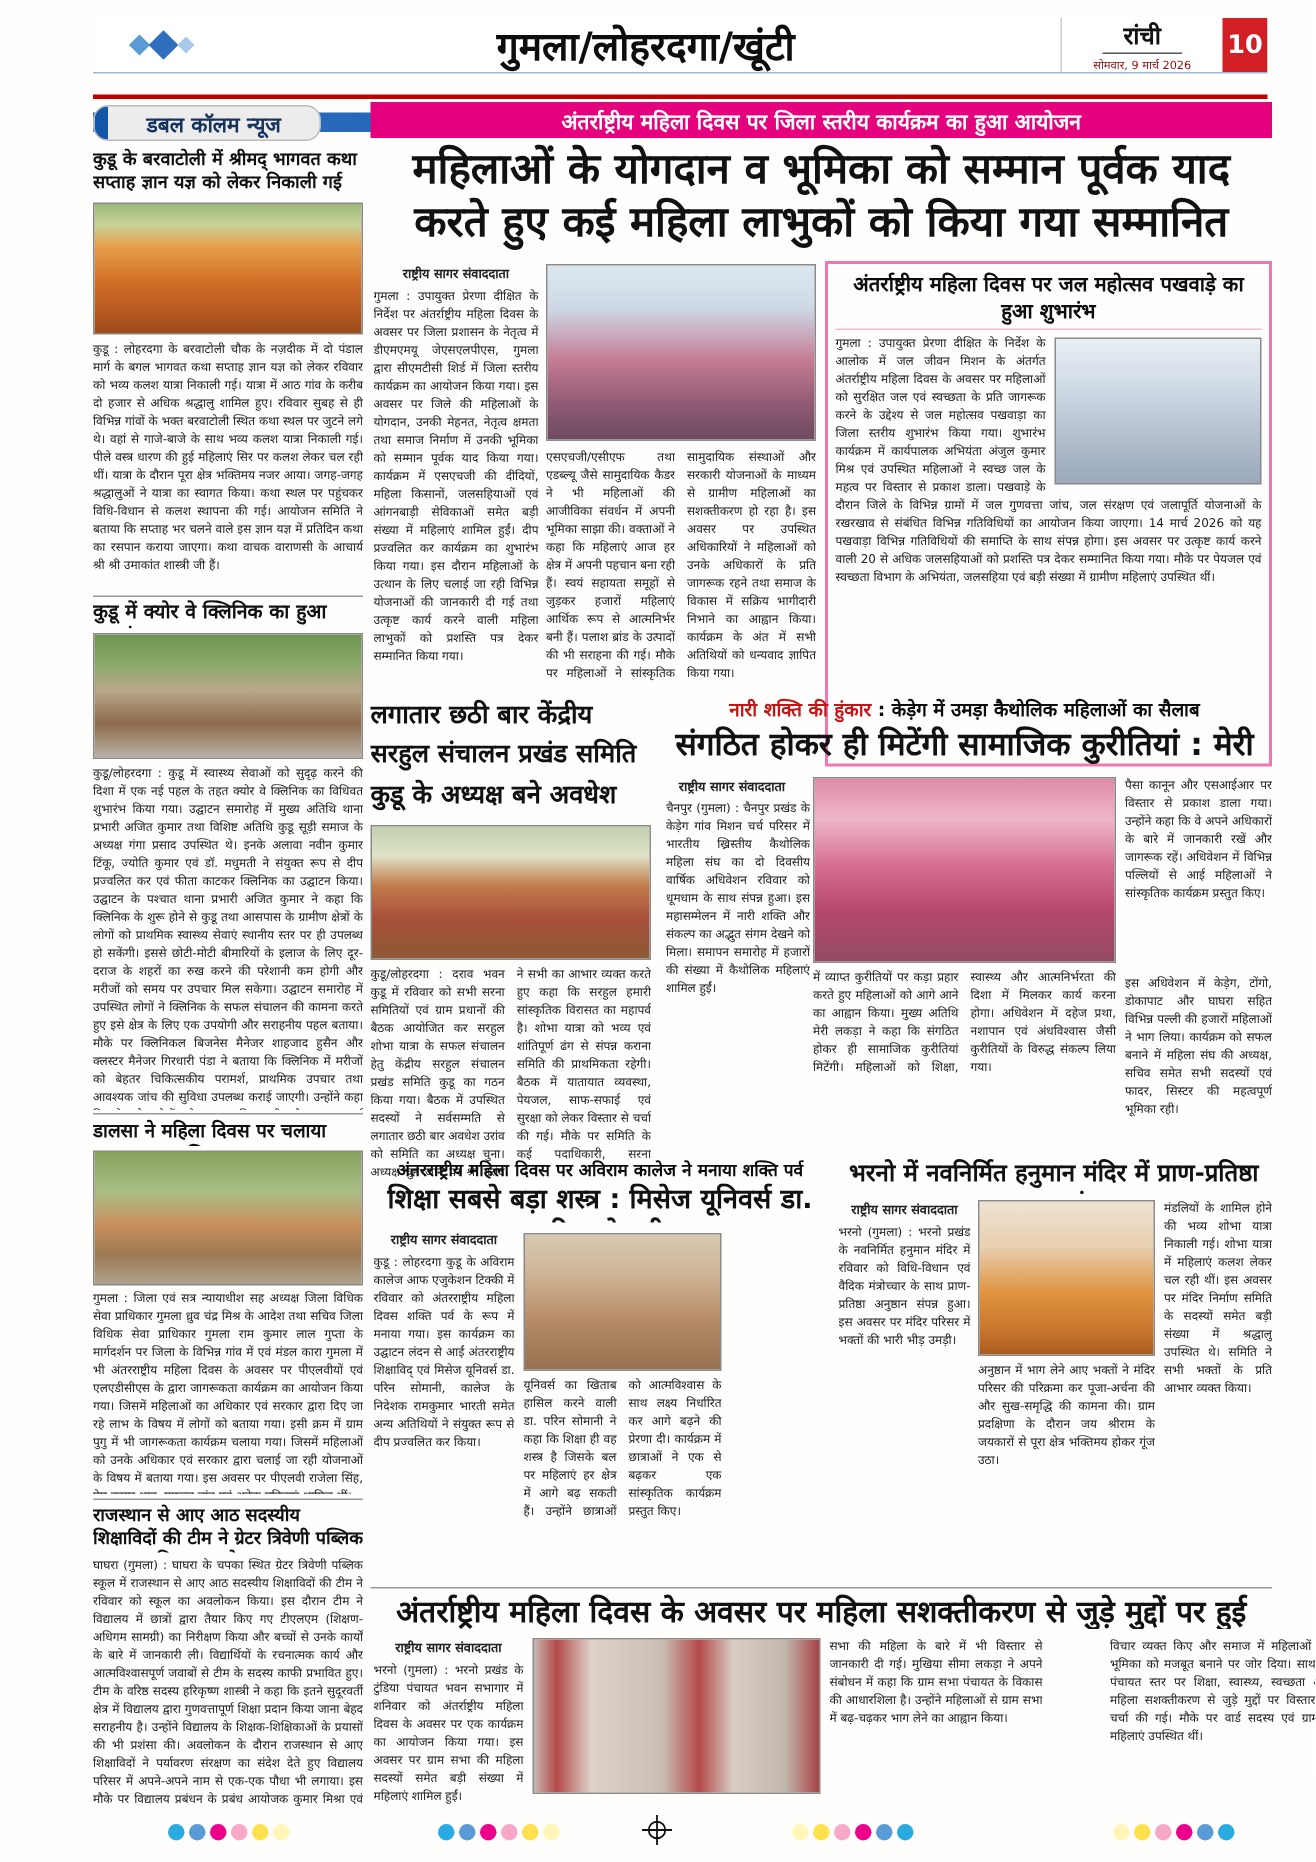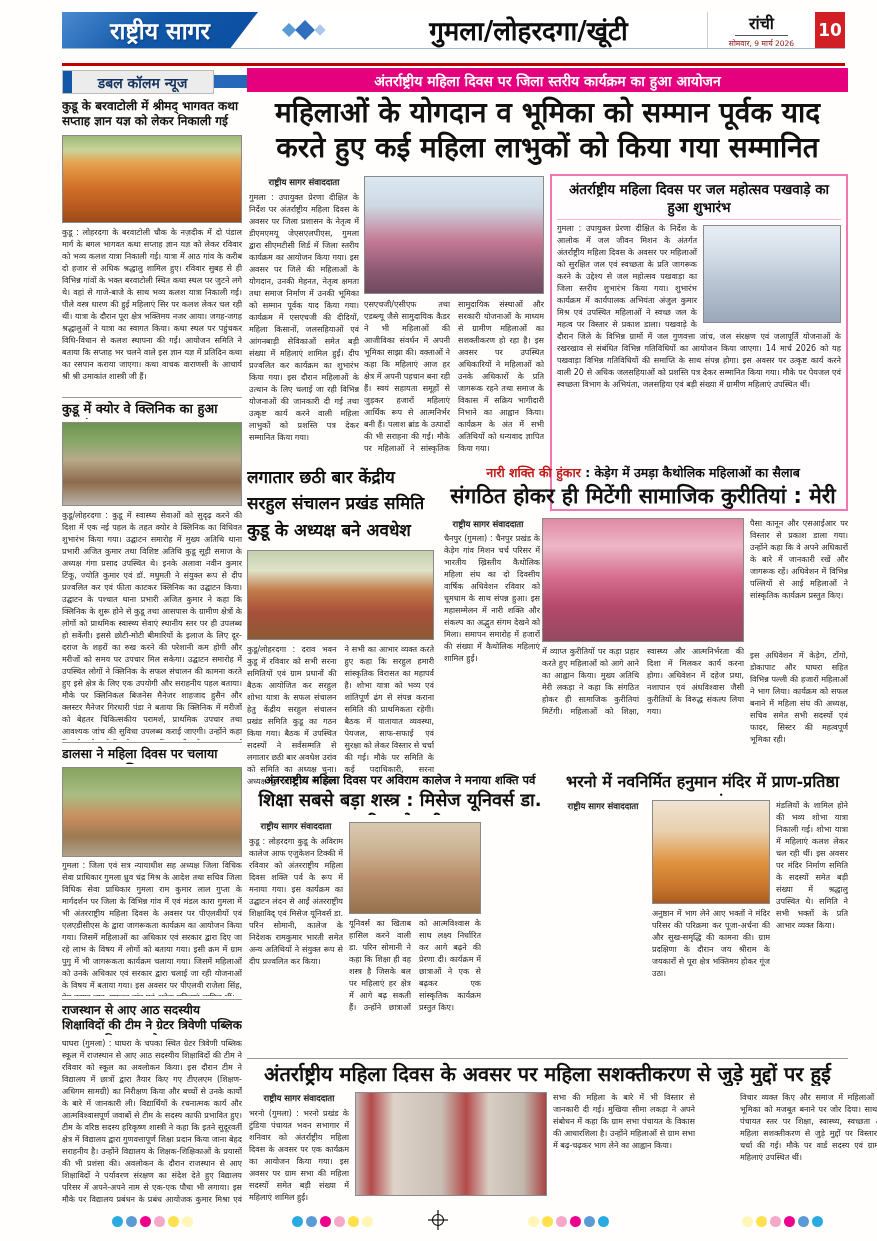--- a/index.html
+++ b/index.html
@@ -65,41 +65,38 @@
   .marks i{width:11px;height:11px;border-radius:50%;display:inline-block;}
   .m1{background:var(--mark1);} .m2{background:var(--mark2);} .m3{background:var(--mark3);}
   .m4{background:var(--mark4);} .m5{background:var(--mark5);} .m6{background:var(--mark6);}
 </style>
 </head>
 <body>
 
 <div class="page">
 
   <div class="abs masthead" style="left:62px;top:12px;width:783px;height:37px;">
-    <div class="logo">
-        <span>राष्ट्रीय सागर</span>
-      </div>
     <div class="deco">
         <span class="d1"></span>
         <span class="d2"></span>
         <span class="d3"></span>
       </div>
     <div class="mast-title">गुमला/लोहरदगा/खूंटी</div>
     <div class="datebox">
       <div class="city">रांची</div>
       <div class="date">सोमवार, 9 मार्च 2026</div>
     </div>
     <div class="pagenum">10</div>
   </div>
   <div class="abs webstrip" style="left:62px;top:49px;width:783px;height:13px;">
     <span>web: rashtriyasagar.com</span>
   </div>
   <div class="abs redrule" style="left:62px;top:63px;width:783px;height:3px;"></div>
 
-  <div class="abs sechead" style="left:62px;top:70px;width:152px;height:24px;">
+  <div class="abs sechead" style="left:62px;top:70px;width:152px;height:24px;border-radius:10px;">
     <div class="bluechip"></div>
     <div class="slabel">डबल कॉलम न्यूज</div>
   </div>
   <div class="abs hl" style="left:62px;top:99px;width:180px;height:33px;font-size:12px;">कुडू के बरवाटोली में श्रीमद् भागवत कथा सप्ताह ज्ञान यज्ञ को लेकर निकाली गई भव्य कलश यात्रा</div>
   <div class="abs photo ph-crowd" style="left:62px;top:135px;width:180px;height:88px;"></div>
   <div class="abs body" style="left:62px;top:227px;width:180px;height:167px;">कुडू : लोहरदगा के बरवाटोली चौक के नज़दीक में दो पंडाल मार्ग के बगल भागवत कथा सप्ताह ज्ञान यज्ञ को लेकर रविवार को भव्य कलश यात्रा निकाली गई। यात्रा में आठ गांव के करीब दो हजार से अधिक श्रद्धालु शामिल हुए। रविवार सुबह से ही विभिन्न गांवों के भक्त बरवाटोली स्थित कथा स्थल पर जुटने लगे थे। वहां से गाजे-बाजे के साथ भव्य कलश यात्रा निकाली गई। पीले वस्त्र धारण की हुई महिलाएं सिर पर कलश लेकर चल रही थीं। यात्रा के दौरान पूरा क्षेत्र भक्तिमय नजर आया। जगह-जगह श्रद्धालुओं ने यात्रा का स्वागत किया। कथा स्थल पर पहुंचकर विधि-विधान से कलश स्थापना की गई। आयोजन समिति ने बताया कि सप्ताह भर चलने वाले इस ज्ञान यज्ञ में प्रतिदिन कथा का रसपान कराया जाएगा। कथा वाचक वाराणसी के आचार्य श्री श्री उमाकांत शास्त्री जी हैं।</div>
 
   <div class="abs hl rule-top" style="left:62px;top:397px;width:180px;height:22px;font-size:13px;">कुडू में क्योर वे क्लिनिक का हुआ शुभारंभ</div>
   <div class="abs photo ph-clinic" style="left:62px;top:422px;width:180px;height:84px;"></div>
   <div class="abs body" style="left:62px;top:510px;width:180px;height:230px;">कुडू/लोहरदगा : कुडू में स्वास्थ्य सेवाओं को सुदृढ़ करने की दिशा में एक नई पहल के तहत क्योर वे क्लिनिक का विधिवत शुभारंभ किया गया। उद्घाटन समारोह में मुख्य अतिथि थाना प्रभारी अजित कुमार तथा विशिष्ट अतिथि कुडू सूड़ी समाज के अध्यक्ष गंगा प्रसाद उपस्थित थे। इनके अलावा नवीन कुमार टिंकू, ज्योति कुमार एवं डॉ. मधुमती ने संयुक्त रूप से दीप प्रज्वलित कर एवं फीता काटकर क्लिनिक का उद्घाटन किया। उद्घाटन के पश्चात थाना प्रभारी अजित कुमार ने कहा कि क्लिनिक के शुरू होने से कुडू तथा आसपास के ग्रामीण क्षेत्रों के लोगों को प्राथमिक स्वास्थ्य सेवाएं स्थानीय स्तर पर ही उपलब्ध हो सकेंगी। इससे छोटी-मोटी बीमारियों के इलाज के लिए दूर-दराज के शहरों का रुख करने की परेशानी कम होगी और मरीजों को समय पर उपचार मिल सकेगा। उद्घाटन समारोह में उपस्थित लोगों ने क्लिनिक के सफल संचालन की कामना करते हुए इसे क्षेत्र के लिए एक उपयोगी और सराहनीय पहल बताया। मौके पर क्लिनिकल बिजनेस मैनेजर शाहजाद हुसैन और क्लस्टर मैनेजर गिरधारी पंडा ने बताया कि क्लिनिक में मरीजों को बेहतर चिकित्सकीय परामर्श, प्राथमिक उपचार तथा आवश्यक जांच की सुविधा उपलब्ध कराई जाएगी। उन्होंने कहा कि क्षेत्र के लोगों को सुलभ, किफायती और गुणवत्तापूर्ण स्वास्थ्य सेवा प्रदान करना ही क्लिनिक का मुख्य उद्देश्य है। इस अवसर पर ग्रामीणों को स्वास्थ्य सहायता योजना की भी जानकारी दी गई। मौके पर पुनम देवलाल, प्रणव महतो, ऑपरेशन मैनेजर अभिषेक केसरी, क्लिनिकल स्टाफ जकी अहमद, ज्योति सिंह, नेहा साहू, निगम ब्राइक, सब्बीर अंसारी मो साजिद, जुनास आलम, राजे आलम, अहिरक अमीर मनु, साहिल क्षेत्र के कई गणमान्य लोग एवं स्थानीय ग्रामीण उपस्थित थे।</div>
@@ -142,20 +139,21 @@
 
   <div class="abs kick2" style="left:247px;top:772px;width:306px;height:16px;font-size:11.5px;">अंतरराष्ट्रीय महिला दिवस पर अविराम कालेज ने मनाया शक्ति पर्व</div>
   <div class="abs hl c" style="left:247px;top:789px;width:306px;height:26px;font-size:18px;">शिक्षा सबसे बड़ा शस्त्र : मिसेज यूनिवर्स डा. परिन सोमानी</div>
   <div class="abs byline" style="left:249px;top:820px;width:94px;height:13px;">राष्ट्रीय सागर संवाददाता</div>
   <div class="abs body" style="left:249px;top:836px;width:94px;height:216px;">कुडू : लोहरदगा कुडू के अविराम कालेज आफ एजुकेशन टिक्की में रविवार को अंतरराष्ट्रीय महिला दिवस शक्ति पर्व के रूप में मनाया गया। इस कार्यक्रम का उद्घाटन लंदन से आईं अंतरराष्ट्रीय शिक्षाविद् एवं मिसेज यूनिवर्स डा. परिन सोमानी, कालेज के निदेशक रामकुमार भारती समेत अन्य अतिथियों ने संयुक्त रूप से दीप प्रज्वलित कर किया।</div>
   <div class="abs photo ph-college" style="left:349px;top:822px;width:132px;height:92px;"></div>
   <div class="abs body cols2" style="left:349px;top:918px;width:132px;height:134px;">यूनिवर्स का खिताब हासिल करने वाली डा. परिन सोमानी ने कहा कि शिक्षा ही वह शस्त्र है जिसके बल पर महिलाएं हर क्षेत्र में आगे बढ़ सकती हैं। उन्होंने छात्राओं को आत्मविश्वास के साथ लक्ष्य निर्धारित कर आगे बढ़ने की प्रेरणा दी। कार्यक्रम में छात्राओं ने एक से बढ़कर एक सांस्कृतिक कार्यक्रम प्रस्तुत किए।</div>
 
   <div class="abs hl c" style="left:557px;top:772px;width:291px;height:24px;font-size:16px;">भरनो में नवनिर्मित हनुमान मंदिर में प्राण-प्रतिष्ठा अनुष्ठान संपन्न</div>
   <div class="abs byline" style="left:559px;top:800px;width:88px;height:13px;">राष्ट्रीय सागर संवाददाता</div>
+  <div class="abs body" style="left:559px;top:816px;width:88px;height:236px;">भरनो (गुमला) : भरनो प्रखंड के नवनिर्मित हनुमान मंदिर में रविवार को विधि-विधान एवं वैदिक मंत्रोच्चार के साथ प्राण-प्रतिष्ठा अनुष्ठान संपन्न हुआ। इस अवसर पर मंदिर परिसर में भक्तों की भारी भीड़ उमड़ी।</div>
   <div class="abs photo ph-mandir" style="left:652px;top:800px;width:118px;height:104px;"></div>
   <div class="abs body" style="left:652px;top:908px;width:118px;height:144px;">अनुष्ठान में भाग लेने आए भक्तों ने मंदिर परिसर की परिक्रमा कर पूजा-अर्चना की और सुख-समृद्धि की कामना की। ग्राम प्रदक्षिणा के दौरान जय श्रीराम के जयकारों से पूरा क्षेत्र भक्तिमय होकर गूंज उठा।</div>
   <div class="abs body" style="left:776px;top:800px;width:72px;height:252px;">मंडलियों के शामिल होने की भव्य शोभा यात्रा निकाली गई। शोभा यात्रा में महिलाएं कलश लेकर चल रही थीं। इस अवसर पर मंदिर निर्माण समिति के सदस्यों समेत बड़ी संख्या में श्रद्धालु उपस्थित थे। समिति ने सभी भक्तों के प्रति आभार व्यक्त किया।</div>
 
   <div class="abs hl c rule-top" style="left:247px;top:1058px;width:601px;height:28px;font-size:20px;">अंतर्राष्ट्रीय महिला दिवस के अवसर पर महिला सशक्तीकरण से जुड़े मुद्दों पर हुई चर्चा</div>
   <div class="abs byline" style="left:249px;top:1092px;width:100px;height:13px;">राष्ट्रीय सागर संवाददाता</div>
   <div class="abs body" style="left:249px;top:1108px;width:100px;height:98px;">भरनो (गुमला) : भरनो प्रखंड के टुंडिया पंचायत भवन सभागार में शनिवार को अंतर्राष्ट्रीय महिला दिवस के अवसर पर एक कार्यक्रम का आयोजन किया गया। इस अवसर पर ग्राम सभा की महिला सदस्यों समेत बड़ी संख्या में महिलाएं शामिल हुईं।</div>
   <div class="abs photo ph-hall" style="left:355px;top:1092px;width:192px;height:104px;"></div>
   <div class="abs body" style="left:553px;top:1092px;width:142px;height:114px;">सभा की महिला के बारे में भी विस्तार से जानकारी दी गई। मुखिया सीमा लकड़ा ने अपने संबोधन में कहा कि ग्राम सभा पंचायत के विकास की आधारशिला है। उन्होंने महिलाओं से ग्राम सभा में बढ़-चढ़कर भाग लेने का आह्वान किया।</div>
   <div class="abs body" style="left:740px;top:1092px;width:147px;height:114px;">विचार व्यक्त किए और समाज में महिलाओं की भूमिका को मजबूत बनाने पर जोर दिया। साथ ही पंचायत स्तर पर शिक्षा, स्वास्थ्य, स्वच्छता और महिला सशक्तीकरण से जुड़े मुद्दों पर विस्तार से चर्चा की गई। मौके पर वार्ड सदस्य एवं ग्रामीण महिलाएं उपस्थित थीं।</div>

